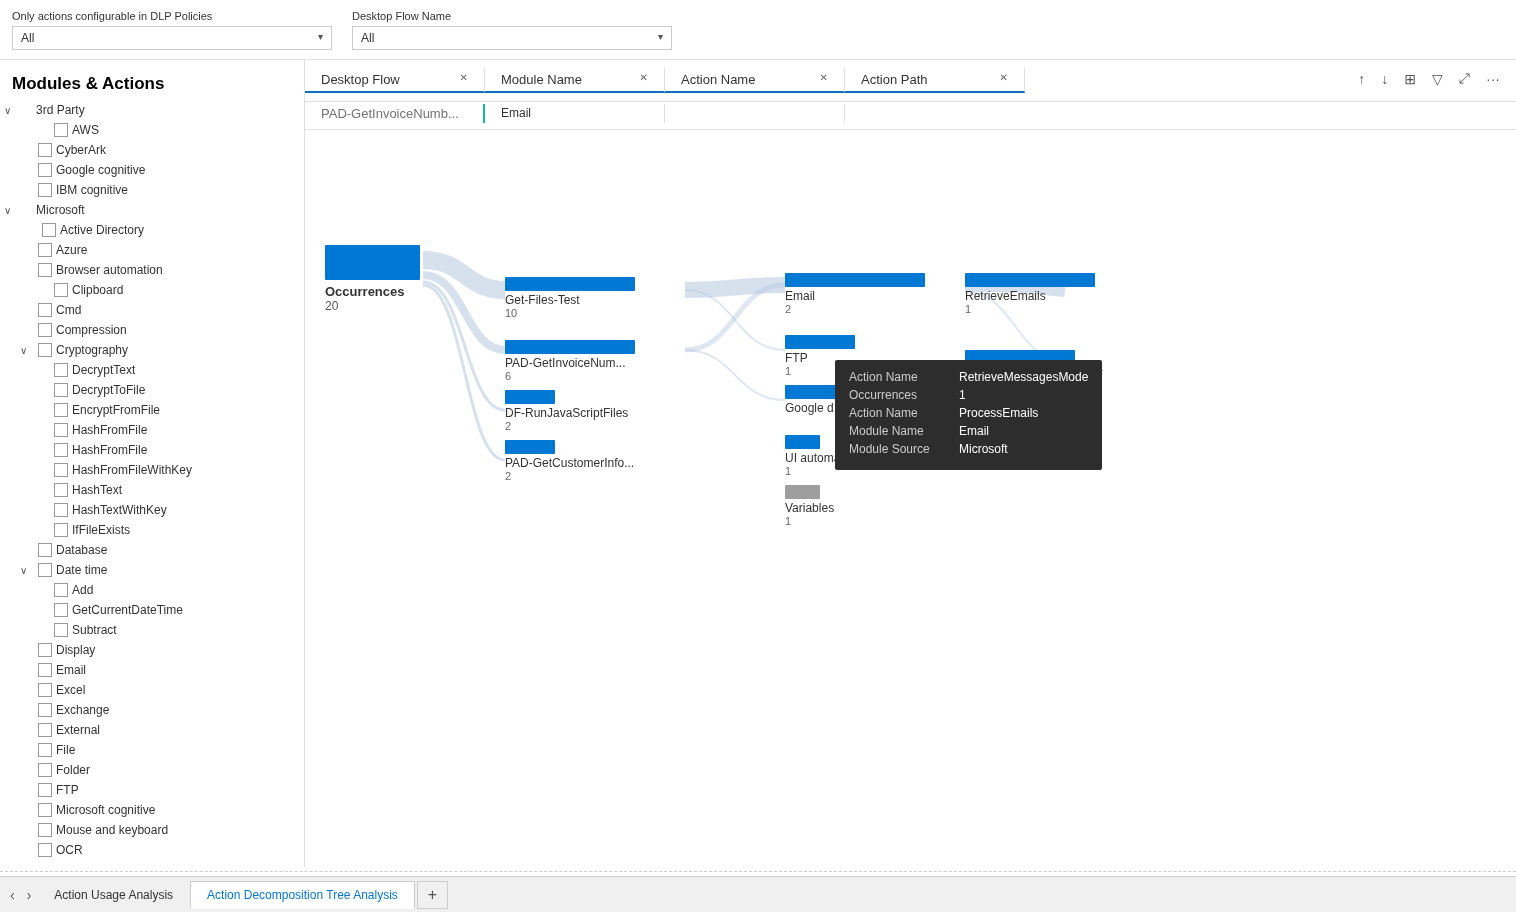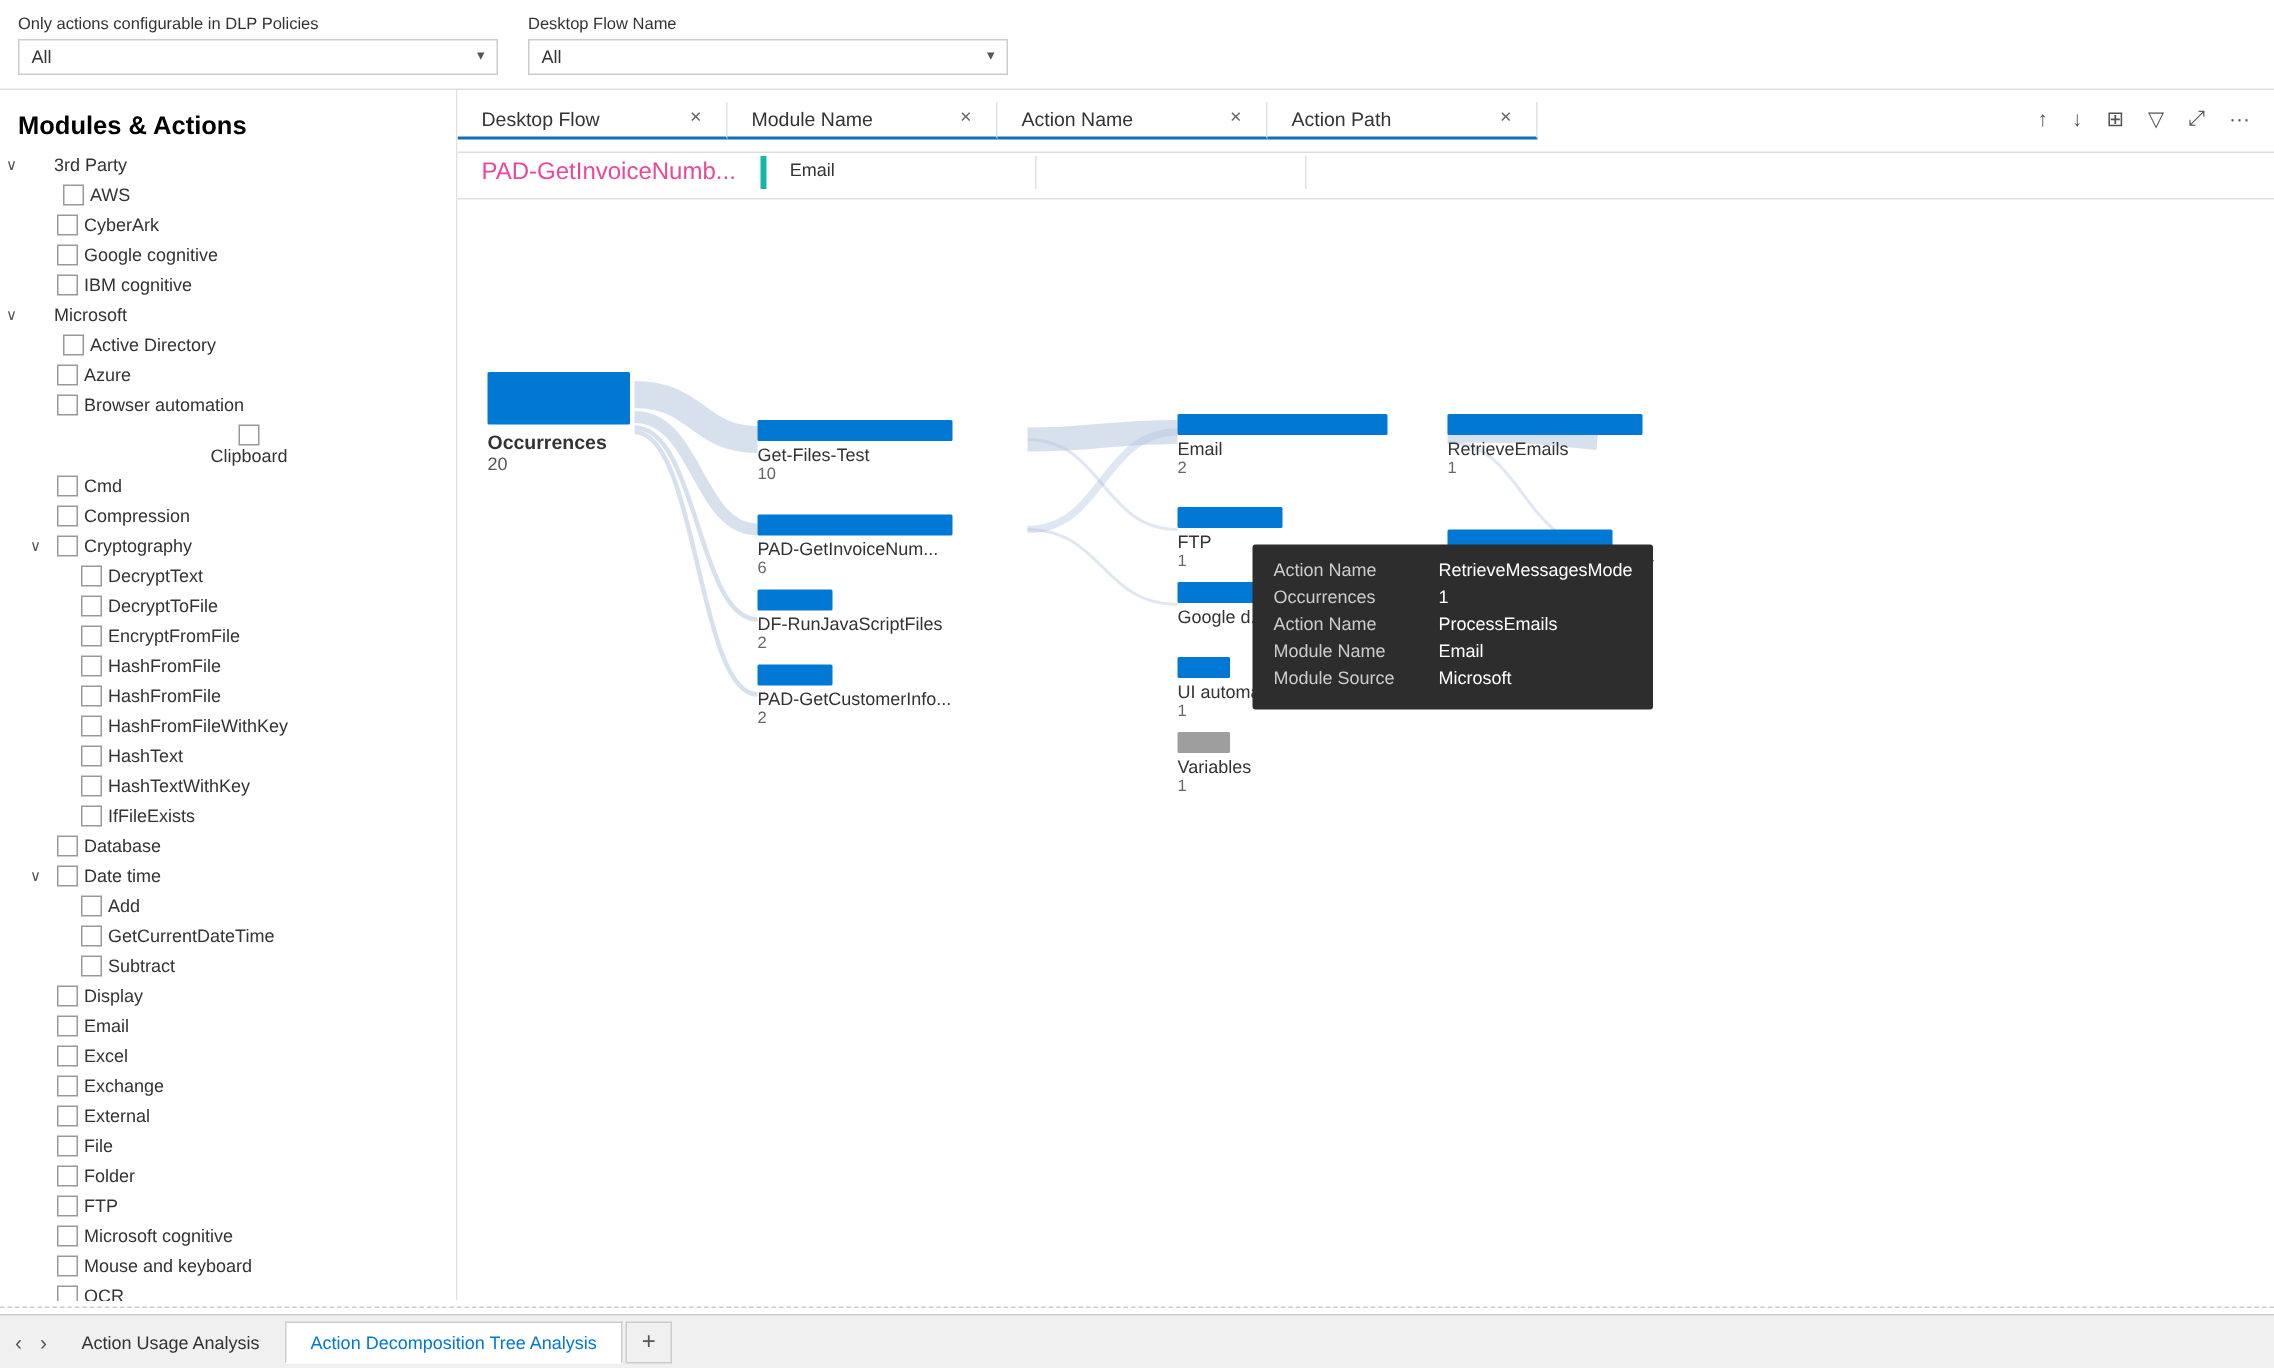--- a/index.html
+++ b/index.html
@@ -102,21 +102,21 @@
   <div class="main-area">
 
     <div class="sidebar">
       <div class="sidebar-title">Modules &amp; Actions</div>
       <div id="sidebar-tree">
           <div class="tree-item" style="padding-left: 4px;">
             <span class="expand-icon" style="font-size: 10px; color: rgb(85, 85, 85);">∨</span>
             <span style="width: 18px; display: inline-block;"></span>
             <span class="label">3rd Party</span>
           </div>
-          <div class="tree-item" style="padding-left: 24px;">
+          <div class="tree-item" style="padding-left: 36px;">
             <span class="expand-icon"></span>
             <div class="checkbox"></div>
             <span class="label">AWS</span>
           </div>
           <div class="tree-item" style="padding-left: 20px;">
             <span class="expand-icon"></span>
             <div class="checkbox"></div>
             <span class="label">CyberArk</span>
           </div>
           <div class="tree-item" style="padding-left: 20px;">
@@ -142,21 +142,21 @@
           <div class="tree-item" style="padding-left: 20px;">
             <span class="expand-icon"></span>
             <div class="checkbox"></div>
             <span class="label">Azure</span>
           </div>
           <div class="tree-item" style="padding-left: 20px;">
             <span class="expand-icon"></span>
             <div class="checkbox"></div>
             <span class="label">Browser automation</span>
           </div>
-          <div class="tree-item" style="padding-left: 36px; flex-direction: column;">
+          <div class="tree-item" style="padding-left: 36px;">
             <span class="expand-icon"></span>
             <div class="checkbox"></div>
             <span class="label">Clipboard</span>
           </div>
           <div class="tree-item" style="padding-left: 20px;">
             <span class="expand-icon"></span>
             <div class="checkbox"></div>
             <span class="label">Cmd</span>
           </div>
           <div class="tree-item" style="padding-left: 20px;">
@@ -321,21 +321,21 @@
           <span>Action Name</span>
           <span class="close-x">✕</span>
         </div>
         <div class="col-header col-header-underline" style="min-width:180px;">
           <span>Action Path</span>
           <span class="close-x">✕</span>
         </div>
       </div>
 
       <div style="display:flex; padding: 2px 0 6px 0; border-bottom: 1px solid #e0e0e0;">
-        <div style="min-width:180px; padding: 2px 16px; font-size:16px; color:#ec4899; border-right:4px solid #14b8a6;">PAD-GetInvoiceNumb...</div>
+        <div style="min-width:180px; padding: 2px 16px; font-size:13px; color:#737373; border-right:2px solid #14b8a6;">PAD-GetInvoiceNumb...</div>
         <div style="min-width:180px; padding: 2px 16px; font-size:12px; color:#333; border-right:1px solid #e0e0e0;">Email</div>
         <div style="min-width:180px; padding: 2px 16px; font-size:12px; color:#333; border-right:1px solid #e0e0e0;"></div>
         <div style="min-width:180px; padding: 2px 16px; font-size:12px; color:#333;"></div>
       </div>
 
       <div class="viz-canvas" style="position:relative; height: calc(100% - 90px);">
 
         <svg class="connections-svg">
 
           <path d="M 118 130 C 160 130, 160 160, 200 160" fill="none" stroke="#b0c4de" stroke-width="18" opacity="0.5"></path>

